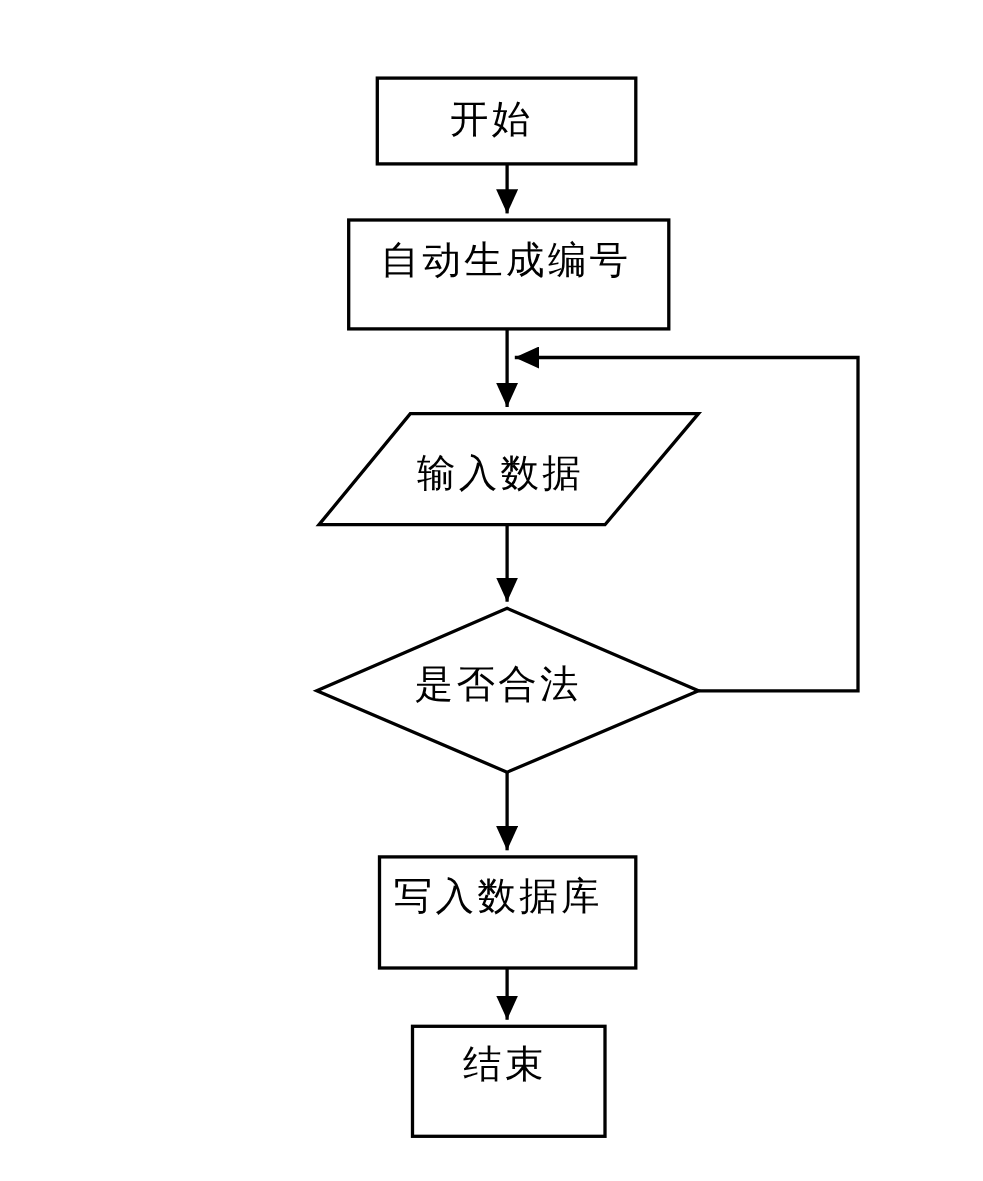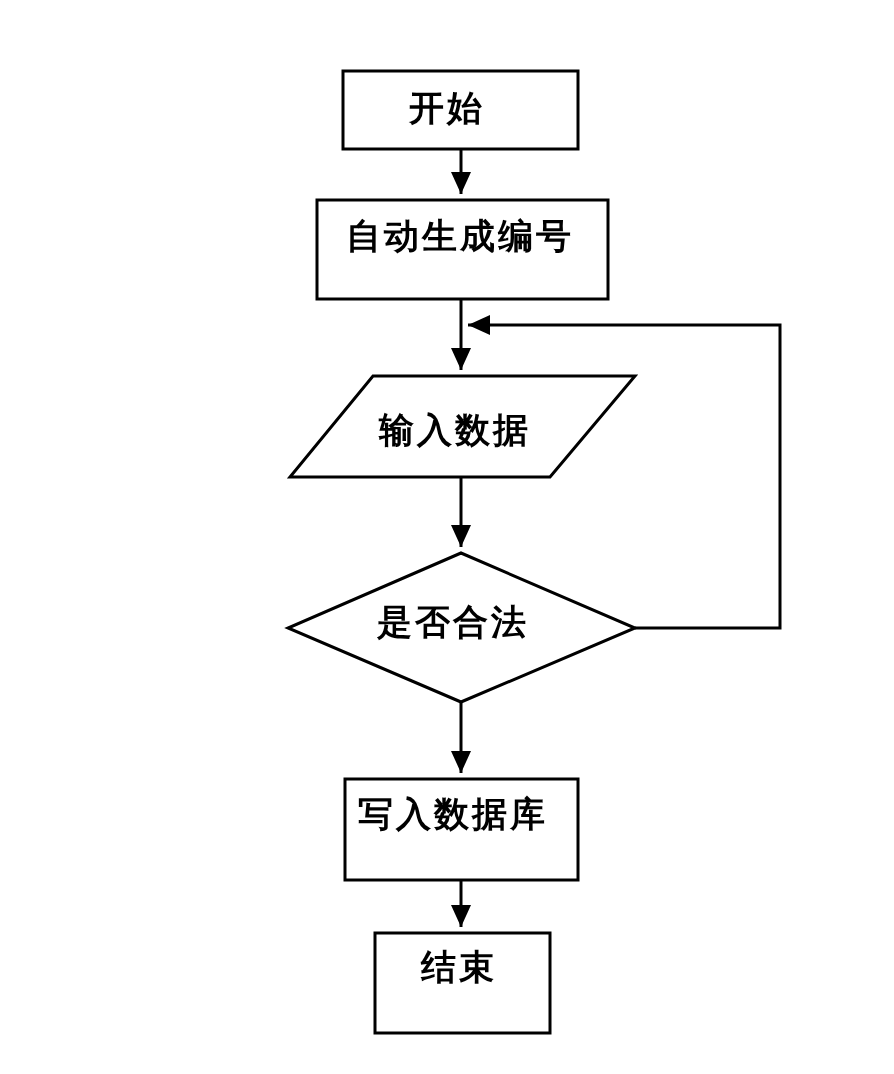--- a/index.html
+++ b/index.html
@@ -6,21 +6,20 @@
     margin: 0;
     padding: 0;
     background: #ffffff;
   }
   .page {
     position: relative;
     width: 894px;
     height: 1074px;
     background: #ffffff;
     overflow: hidden;
-    font-weight: bold;
   }
   svg.flowchart {
     position: absolute;
     left: 0;
     top: 0;
     width: 894px;
     height: 1074px;
   }
   .shape {
     fill: #ffffff;

